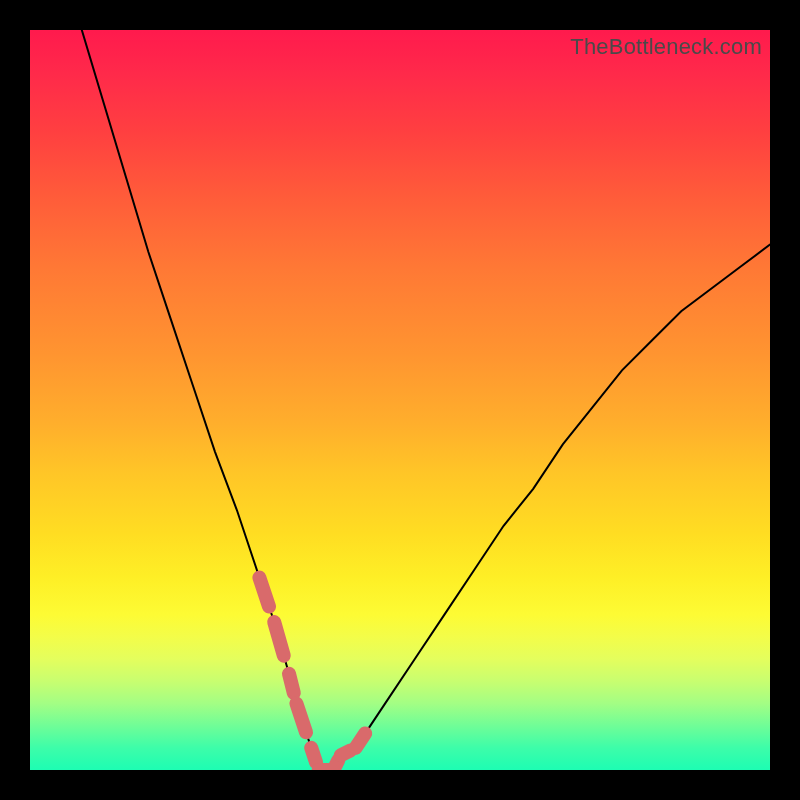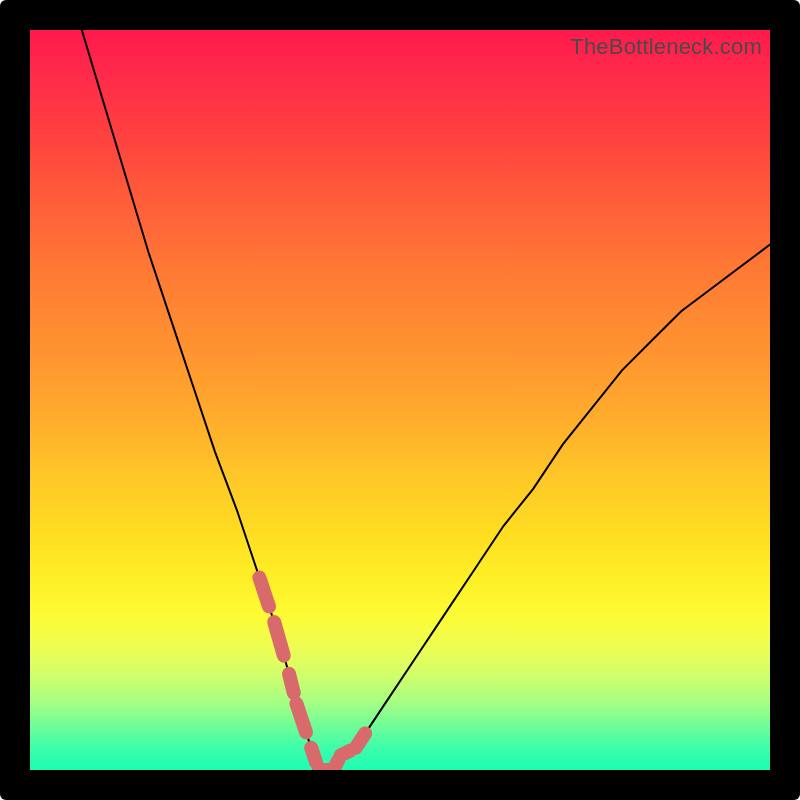--- a/index.html
+++ b/index.html
@@ -8,21 +8,20 @@
     width: 800px;
     height: 800px;
     overflow: hidden;
     font-family: Arial, Helvetica, sans-serif;
   }
   .outer {
     width: 800px;
     height: 800px;
     background: #000000;
     position: relative;
-    border-radius: 6px;
   }
   .plot-area {
     position: absolute;
     left: 30px;
     top: 30px;
     width: 740px;
     height: 740px;
     background: linear-gradient(
       to bottom,
       #ff1a4d 0%,

